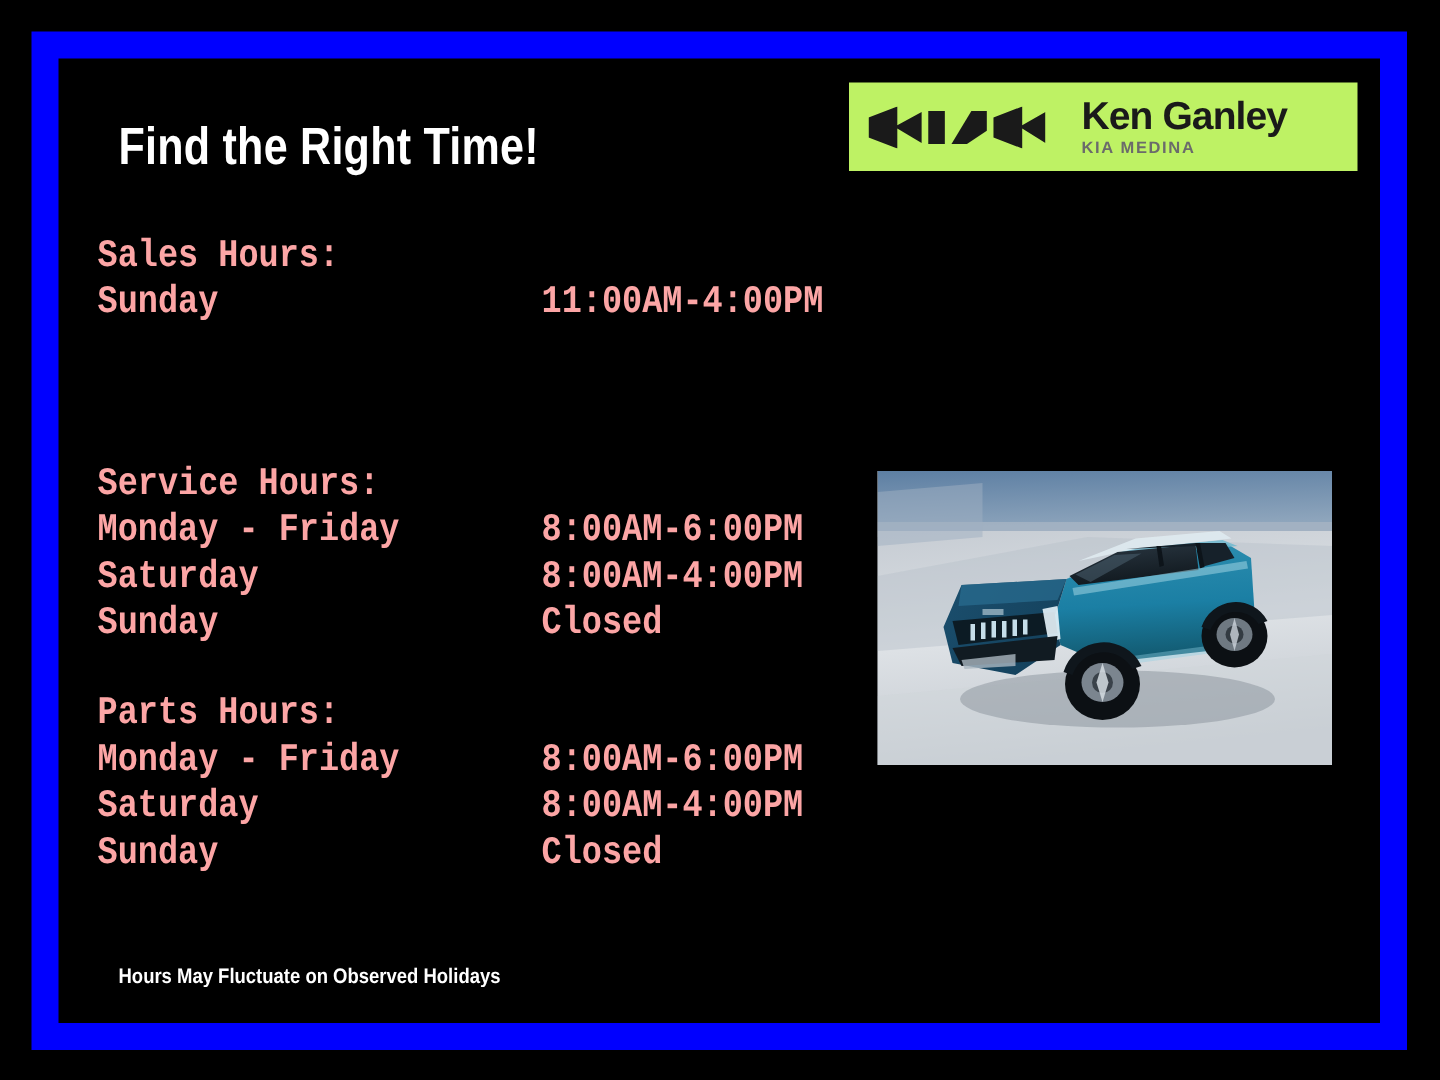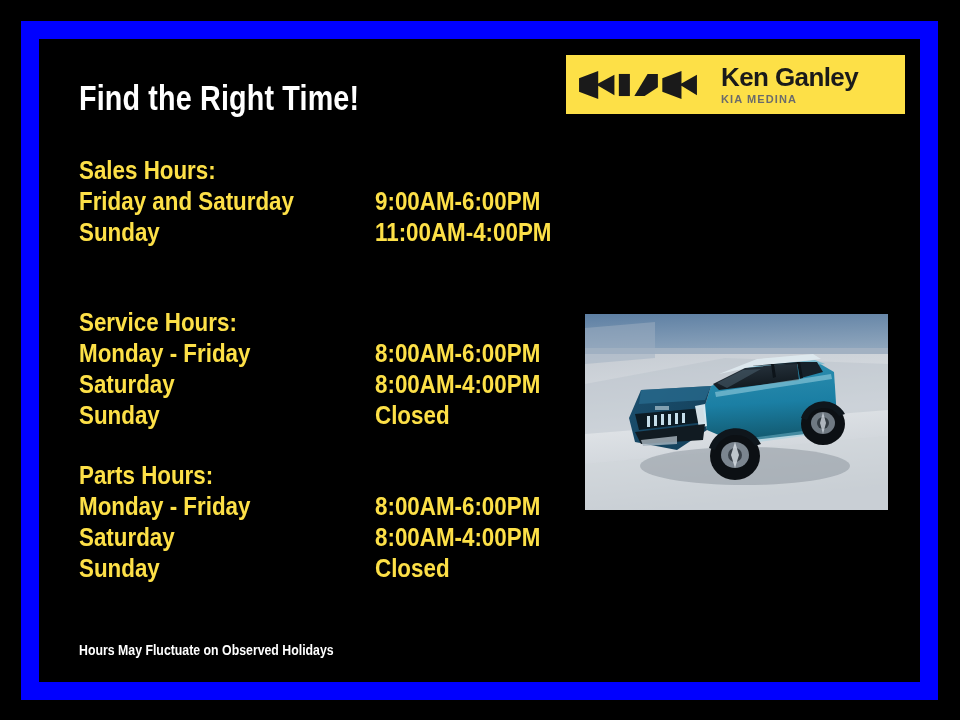--- a/index.html
+++ b/index.html
@@ -54,21 +54,21 @@
     white-space: nowrap;
   }
 
   
   #logo-panel {
     position: absolute;
     left: 566px;
     top: 55px;
     width: 339px;
     height: 59px;
-    background: #fde047;
+    background: #bef264;
     display: flex;
     align-items: center;
   }
   #kia-mark {
     margin-left: 13px;
     width: 118px;
     height: 28px;
     flex: 0 0 auto;
   }
   #logo-text-block {
@@ -90,23 +90,23 @@
     color: #6b6b6b;
     font-size: 11px;
     font-weight: bold;
     letter-spacing: 1.1px;
     font-family: "Liberation Sans", sans-serif;
   }
 
   
   .hours-block {
     position: absolute;
-    left: 79px;
-    color: #fde047;
-    font-family: Liberation Sans, sans-serif;
+    left: 65px;
+    color: #fca5a5;
+    font-family: Liberation Mono, monospace;
     font-weight: bold;
   }
   .block-heading {
     font-size: 26px;
     line-height: 31px;
     transform: scaleX(0.86);
     transform-origin: left top;
     white-space: nowrap;
   }
   .hours-row {
@@ -175,24 +175,20 @@
       <path fill="#1a1a1a" d="M226 20 L226 56 L278 76 L278 40 L320 66 L320 10 L278 34 L278 0 Z"></path>
     </svg>
     <div id="logo-text-block">
       <div id="dealer-name">Ken Ganley</div>
       <div id="dealer-sub">KIA MEDINA</div>
     </div>
   </div>
 
   <div class="hours-block" id="sales-hours">
     <div class="block-heading">Sales Hours:</div>
-    <div class="hours-row">
-      <span class="day-label">Friday and Saturday</span>
-      <span class="time-value">9:00AM-6:00PM</span>
-    </div>
     <div class="hours-row">
       <span class="day-label">Sunday</span>
       <span class="time-value">11:00AM-4:00PM</span>
     </div>
   </div>
 
   <div class="hours-block" id="service-hours">
     <div class="block-heading">Service Hours:</div>
     <div class="hours-row">
       <span class="day-label">Monday - Friday</span>

